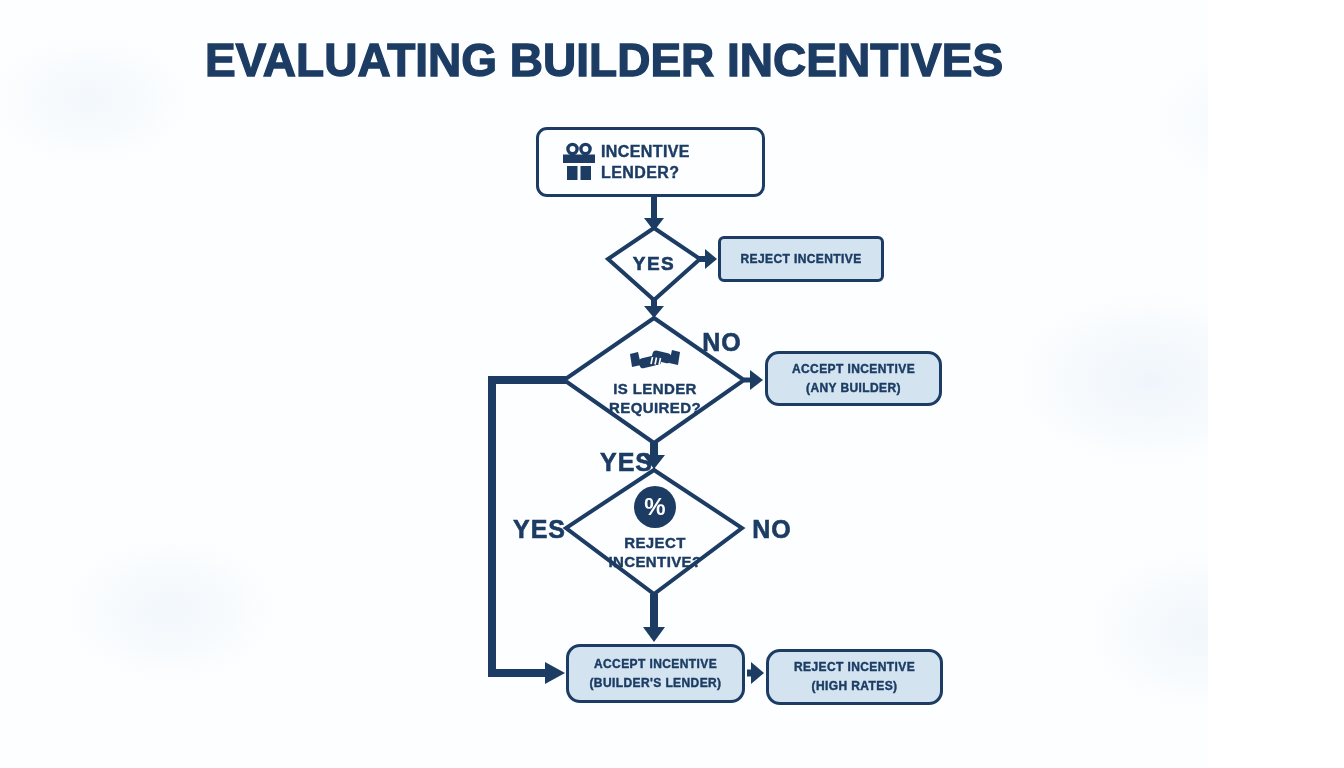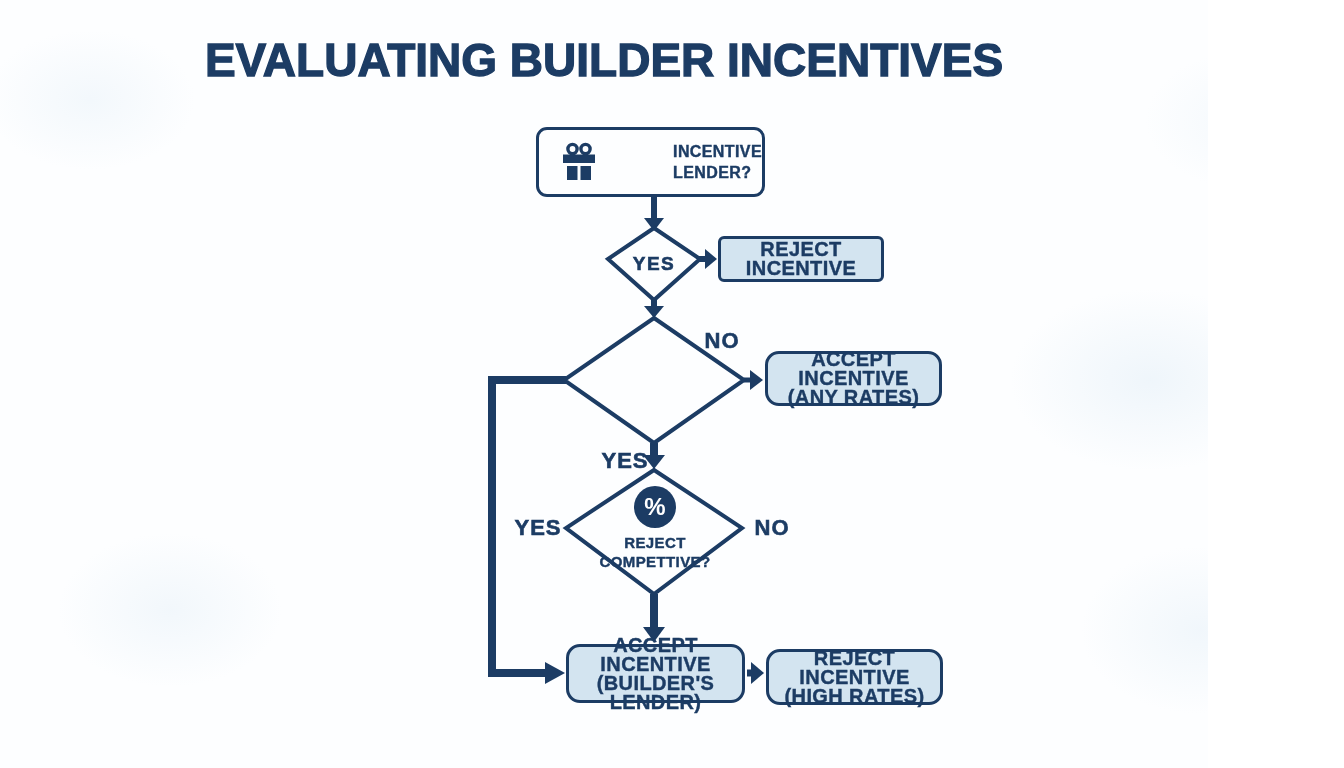--- a/index.html
+++ b/index.html
@@ -44,45 +44,44 @@
     display: flex;
     align-items: center;
     justify-content: center;
     border: 3px solid #1c3c64;
     background: #d3e4f0;
     border-radius: 14px;
     text-align: center;
   }
   .node .node-text {
     font-weight: 700;
-    font-size: 20px;
+    font-size: 12px;
     line-height: 19px;
     letter-spacing: 0.4px;
     color: #1c3c64;
     -webkit-text-stroke: 0.4px #1c3c64;
   }
   .start-box {
     background: #fdfeff;
     border-radius: 11px;
-    justify-content: space-between;
+    justify-content: flex-start;
     padding-left: 18px;
-    gap: 14px;
   }
   .start-box .node-text { text-align: left; font-size: 16px; line-height: 21px; }
   .overlay {
     position: absolute;
     display: flex;
     flex-direction: column;
     align-items: center;
     justify-content: center;
     text-align: center;
   }
   .branch-label {
     position: absolute;
-    font-size: 22px;
+    font-size: 25px;
     font-weight: 700;
     letter-spacing: 1px;
     color: #1c3c64;
     -webkit-text-stroke: 0.6px #1c3c64;
     text-align: center;
   }
   .diamond-text {
     font-weight: 700;
     font-size: 15px;
     line-height: 19px;
@@ -179,38 +178,56 @@
   </div>
 
   <div class="overlay" style="left:608px; top:228px; width:92px; height:72px;">
     <span class="yes-inside">YES</span>
   </div>
 
   <div class="node" style="left:718px; top:236px; width:166px; height:46px; border-radius:6px;">
     <span class="node-text">REJECT INCENTIVE</span>
   </div>
 
+  <div class="overlay" style="left:569px; top:330px; width:172px; height:102px;">
+    <svg width="50" height="30" viewBox="0 0 50 30" style="margin-bottom:4px;">
+      <g fill="#1c3c64">
+        <polygon points="0,9 8,7 11,20 2,22"></polygon>
+        <polygon points="50,7 42,5 39,18 48,20"></polygon>
+        <rect x="9" y="12" width="19" height="10" rx="4" transform="rotate(-14 18 17)"></rect>
+        <rect x="22" y="7" width="19" height="10" rx="4" transform="rotate(14 32 12)"></rect>
+        <rect x="20" y="11" width="11" height="9" rx="3"></rect>
+      </g>
+      <g stroke="#fdfeff" stroke-width="1.6">
+        <line x1="22.5" y1="12" x2="21" y2="19"></line>
+        <line x1="26.5" y1="12.5" x2="25" y2="19.5"></line>
+        <line x1="30.5" y1="13" x2="29" y2="20"></line>
+      </g>
+    </svg>
+    <span class="diamond-text">IS LENDER</span>
+    <span class="diamond-text">REQUIRED?</span>
+  </div>
 
   <div class="branch-label" style="left:700px; top:328px; width:44px;">NO</div>
 
   <div class="node" style="left:765px; top:351px; width:177px; height:55px;">
     <div class="node-text">
       <span>ACCEPT INCENTIVE</span><br>
-      <span>(ANY RATES)</span>
+      <span>(ANY BUILDER)</span>
     </div>
   </div>
 
   <div class="branch-label" style="left:600px; top:448px; width:50px;">YES</div>
 
   <div class="overlay" style="left:575px; top:474px; width:160px; height:108px;">
     <div class="percent-circle">
       <span>%</span>
     </div>
     <span class="diamond-text">REJECT</span>
-    <span class="diamond-text">COMPETTIVE?</span>
+    <span class="diamond-text">INCENTIVE?</span>
   </div>
 
   <div class="branch-label" style="left:513px; top:515px; width:50px;">YES</div>
 
   <div class="branch-label" style="left:750px; top:515px; width:44px;">NO</div>
 
   <div class="node" style="left:566px; top:644px; width:179px; height:59px;">
     <div class="node-text">
       <span>ACCEPT INCENTIVE</span><br>
       <span>(BUILDER'S LENDER)</span>

